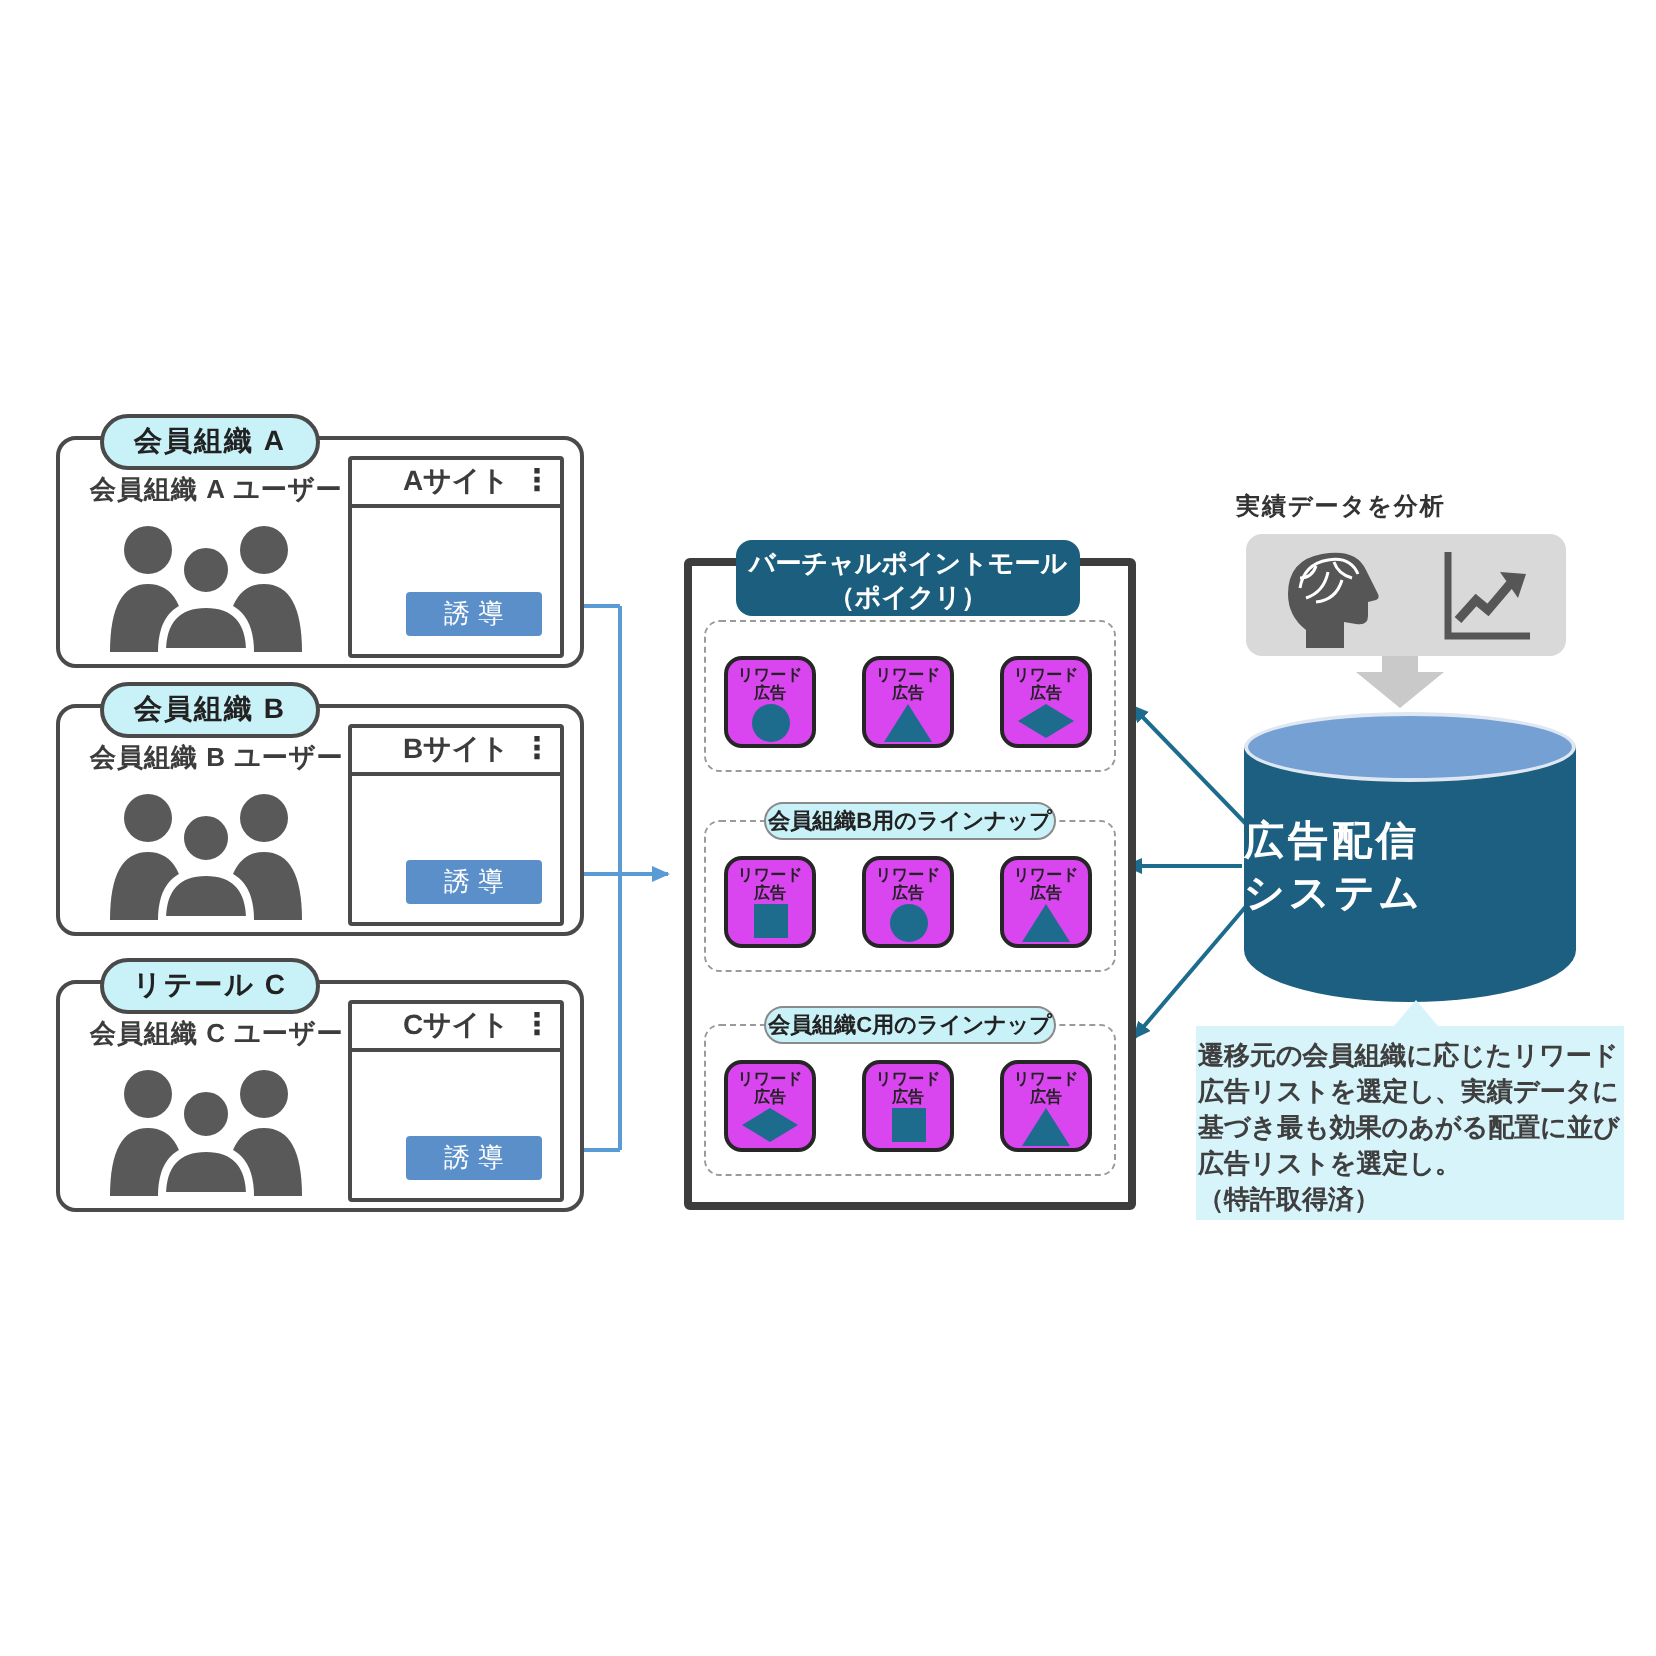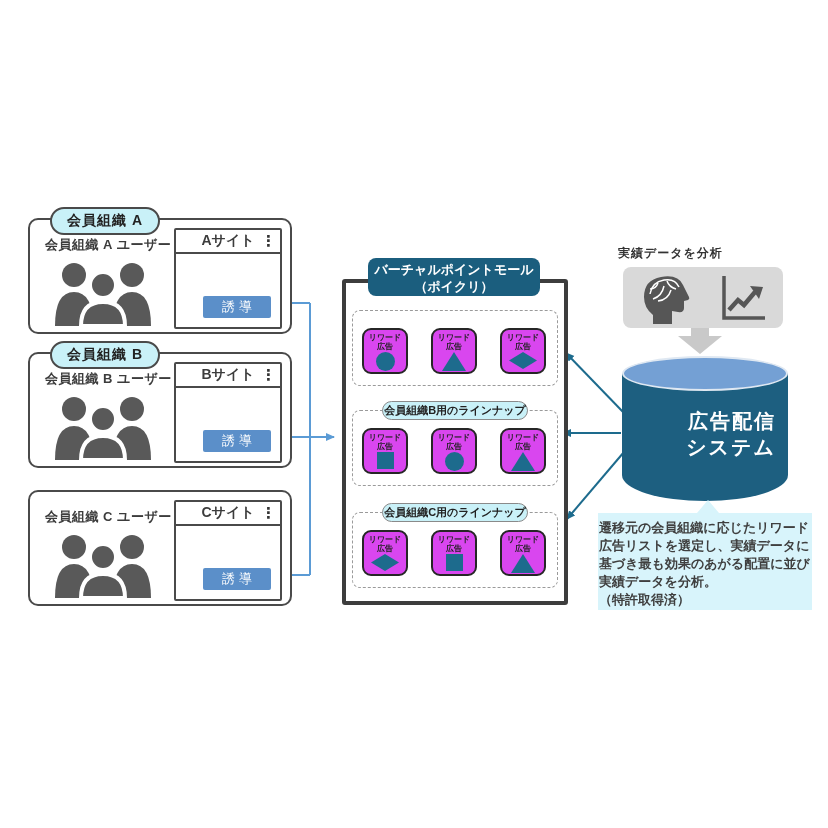--- a/index.html
+++ b/index.html
@@ -38,21 +38,21 @@
     background:#5b8fc9;border:none;border-radius:2px;color:#fff;
     font-family:inherit;font-size:13px;font-weight:400;letter-spacing:4px;padding:0 0 0 4px;cursor:pointer;
   }
 
   
   .mall-box{
     position:absolute;left:342px;top:279px;width:226px;height:326px;
     background:#fff;border:4px solid #3d3d3d;border-radius:3px;box-sizing:border-box;
   }
   .mall-header{
-    position:absolute;left:368px;top:258px;width:172px;height:38px;
+    position:absolute;left:368px;top:270px;width:172px;height:38px;
     background:#1b5e7e;border-radius:8px;color:#fff;text-align:center;
     font-size:13px;font-weight:700;line-height:17px;padding-top:3px;box-sizing:border-box;z-index:3;
   }
   .lineup{
     position:absolute;left:352px;width:206px;height:76px;
     border:1.5px dashed #9a9a9a;border-radius:8px;box-sizing:border-box;
   }
   .lineup-pill{
     position:absolute;left:382px;width:146px;height:19px;
     background:#c9f1f8;border:1.5px solid #8a8a8a;border-radius:10px;
@@ -73,21 +73,21 @@
 
   
   .analysis-label{position:absolute;left:618px;top:245px;width:170px;text-align:left;
     font-size:12px;font-weight:700;color:#333;letter-spacing:1px;}
   .icon-box{position:absolute;left:623px;top:267px;width:160px;height:61px;background:#d9d9d9;border-radius:8px;}
   .cylinder{position:absolute;left:622px;top:356px;width:166px;height:145px;}
   .cyl-body{position:absolute;left:0;right:0;top:17px;bottom:0;background:#1d5f80;
     border-radius:0 0 50% 50% / 0 0 26px 26px;}
   .cyl-top{position:absolute;left:0;right:0;top:0;height:35px;border-radius:50%;
     background:#74a0d4;border:2px solid #dfe8f2;box-sizing:border-box;}
-  .cyl-text{position:absolute;left:0;right:12px;top:52px;text-align:right;color:#fff;
+  .cyl-text{position:absolute;left:0;right:12px;top:52px;text-align:left;color:#fff;
     font-size:20px;font-weight:700;line-height:26px;letter-spacing:2px;}
   .callout-notch{position:absolute;left:697px;top:500px;width:0;height:0;
     border-left:11px solid transparent;border-right:11px solid transparent;
     border-bottom:13px solid #d8f4fb;}
   .callout{
     position:absolute;left:598px;top:513px;width:214px;height:97px;
     background:#d8f4fb;box-sizing:border-box;padding:6px 1px;
     font-size:13px;font-weight:700;line-height:18px;color:#3f3f3f;
   }
 </style>
@@ -164,20 +164,23 @@
     <div class="site">
       <div class="site-header">
         <span class="site-title">Bサイト</span>
         <span class="kebab">⋮</span>
       </div>
       <button class="guide-btn">誘導</button>
     </div>
   </div>
 
   <div class="org-box" style="top:490px">
+    <div class="org-pill">
+        <span>リテール C</span>
+      </div>
     <div class="org-users">会員組織 C ユーザー</div>
     <svg class="people" width="102" height="64" viewBox="0 0 102 64">
       <g fill="#595959">
         <circle cx="22" cy="13" r="12"></circle>
           <path d="M3 64 Q3 30 22 30 Q41 30 41 64 Z"></path>
         <circle cx="80" cy="13" r="12"></circle>
           <path d="M61 64 Q61 30 80 30 Q99 30 99 64 Z"></path>
       </g>
       <g fill="#595959" stroke="#ffffff" stroke-width="4">
         <circle cx="51" cy="23" r="13"></circle>
@@ -301,17 +304,17 @@
       <div>広告配信</div>
       <div>システム</div>
     </div>
   </div>
 
   <div class="callout-notch"></div>
   <div class="callout">
     <div>遷移元の会員組織に応じたリワード</div>
     <div>広告リストを選定し、実績データに</div>
     <div>基づき最も効果のあがる配置に並び</div>
-    <div>実績データを分析。</div>
+    <div>広告リストを選定し。</div>
     <div>（特許取得済）</div>
   </div>
 
 </div>
 
 </body></html>

